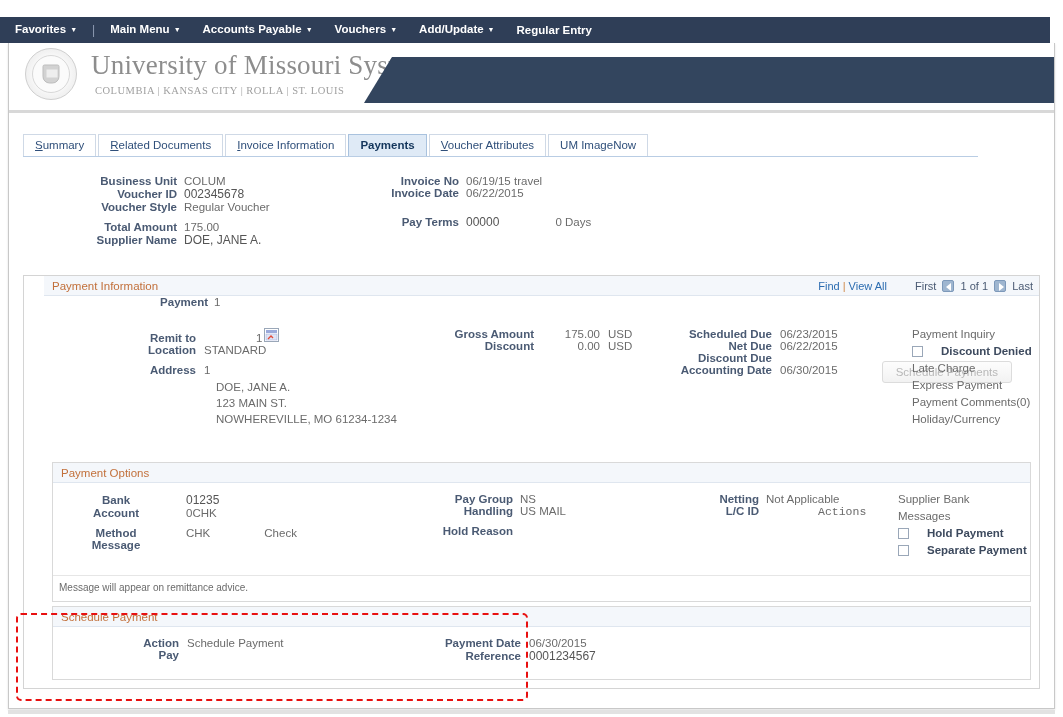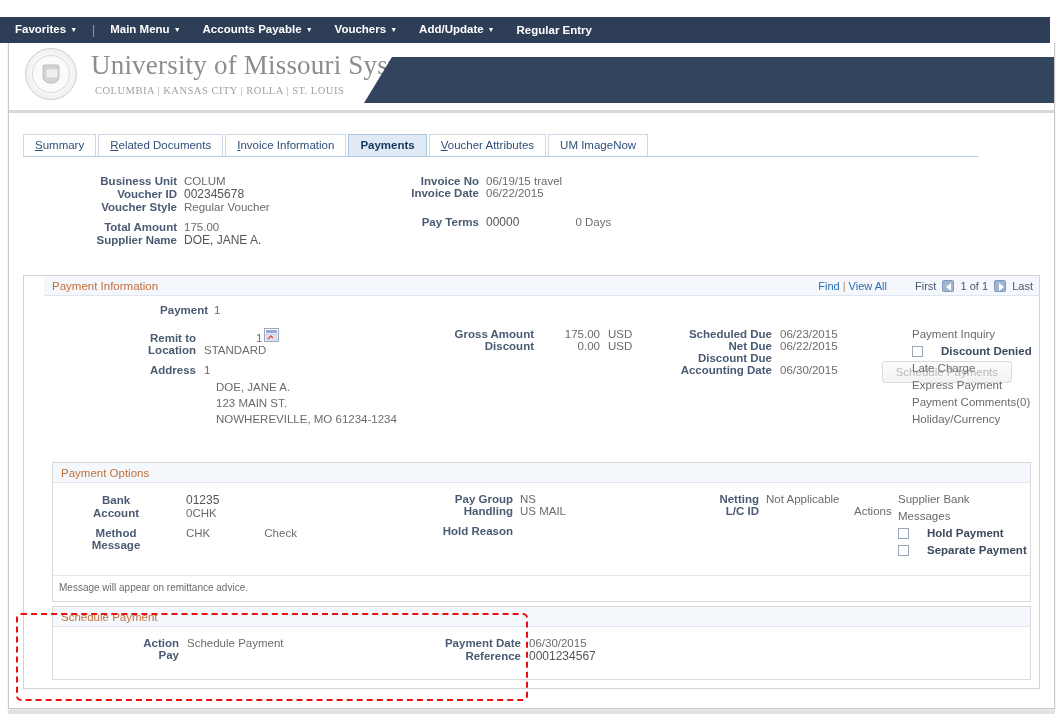--- a/index.html
+++ b/index.html
@@ -178,21 +178,21 @@
   }
   .val.tight { font-size: 12px; color: #555; }
 
   
   .hdr-block {
     position: relative;
     margin-top: 18px;
     height: 100px;
   }
   .hdr-left { position: absolute; left: 0; top: 0; width: 380px; }
-  .hdr-right { position: absolute; left: 380px; top: 0; width: 400px; }
+  .hdr-right { position: absolute; left: 360px; top: 0; width: 400px; }
   .hdr-left .lbl { width: 168px; margin-right: 7px; }
   .hdr-right .lbl { width: 90px; margin-right: 7px; }
   .rowgap { height: 8px; }
 
   .btn-schedule {
     position: absolute;
     right: 42px; top: 186px;
     font-size: 11.5px;
     color: #b8b8b8;
     background: linear-gradient(#fdfdfd, #f2f2f2);
@@ -249,21 +249,21 @@
     left: 3px; top: 2px;
     border-top: 4px solid transparent;
     border-bottom: 4px solid transparent;
   }
   .navarrow.prev::after { border-right: 5px solid #ffffff; }
   .navarrow.next::after { border-left: 5px solid #ffffff; left: 4px; }
   .navlbl { color: #4a5a73; }
 
   
   .pi-body { position: relative; height: 160px; }
-  .pi-payment { position: absolute; left: 88px; top: 8px; }
+  .pi-payment { position: absolute; left: 88px; top: 0; }
   .pi-payment .lbl { width: 76px; margin-right: 6px; }
 
   .col-a { position: absolute; left: 0; top: 32px; width: 370px; }
   .col-a .lbl { width: 152px; margin-right: 8px; }
   .col-b { position: absolute; left: 370px; top: 32px; width: 240px; }
   .col-b .lbl { width: 120px; margin-right: 8px; }
   .col-b .amt { width: 58px; text-align: right; display: inline-block; }
   .col-b .cur { margin-left: 8px; }
   .col-c { position: absolute; left: 600px; top: 32px; width: 260px; }
   .col-c .lbl { width: 128px; margin-right: 8px; }
@@ -580,21 +580,21 @@
               <span class="val"></span>
             </div>
           </div>
           <div class="po-col3">
             <div class="fieldrow">
               <span class="lbl">Netting</span>
               <span class="val">Not Applicable</span>
             </div>
             <div class="fieldrow">
               <span class="lbl">L/C ID</span>
-              <span class="val" style="margin-left:88px;">Actions</span>
+              <span class="val" style="margin-left:52px;font-family:Liberation Mono, monospace;">Actions</span>
             </div>
           </div>
           <div class="po-col4 link-list">
             <div>Supplier Bank</div>
             <div class="lnk">Messages</div>
             <div class="cbrow">
               <span class="cbox"></span>
               <span class="cblbl">Hold Payment</span>
             </div>
             <div class="cbrow">

